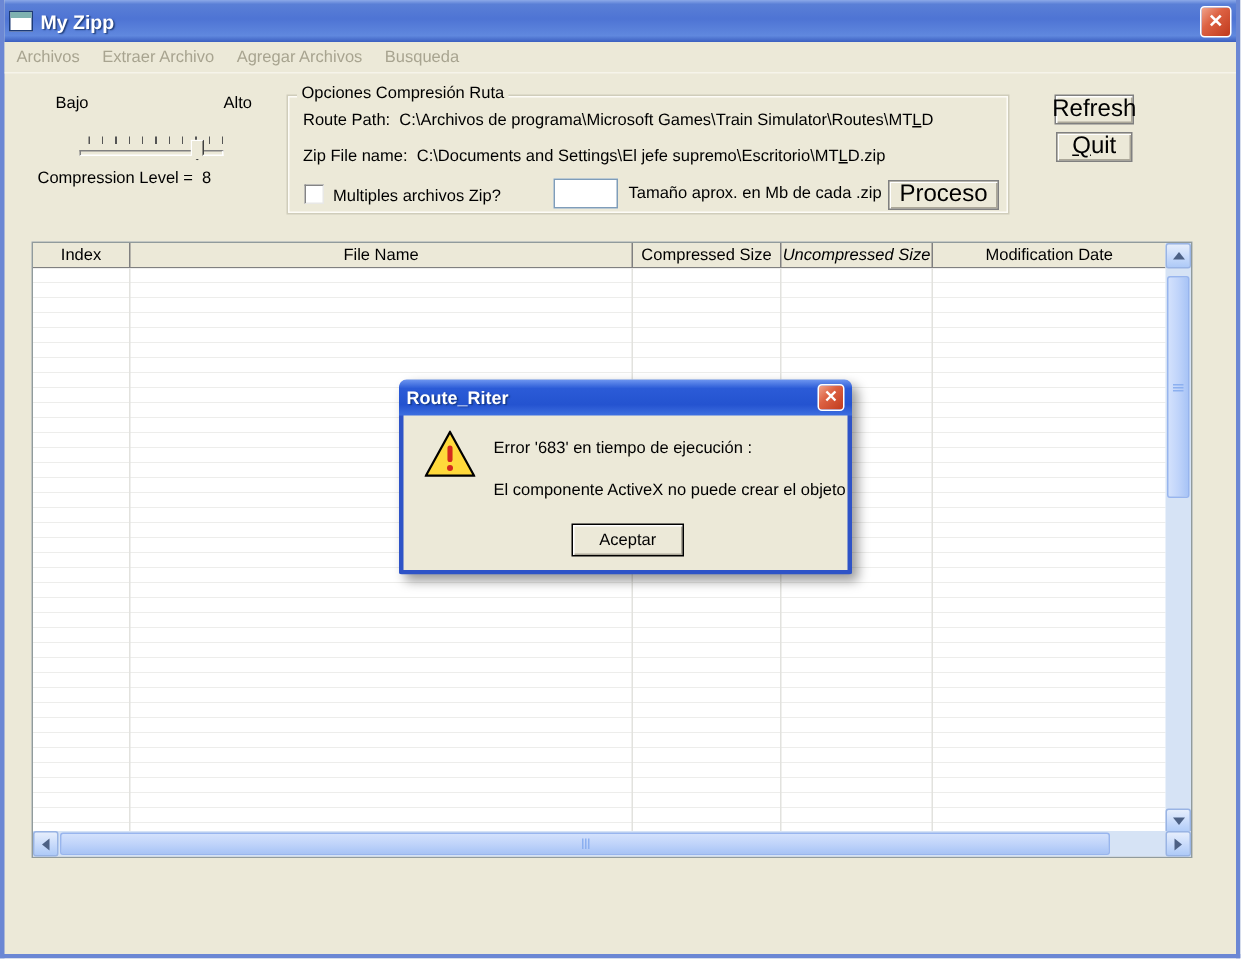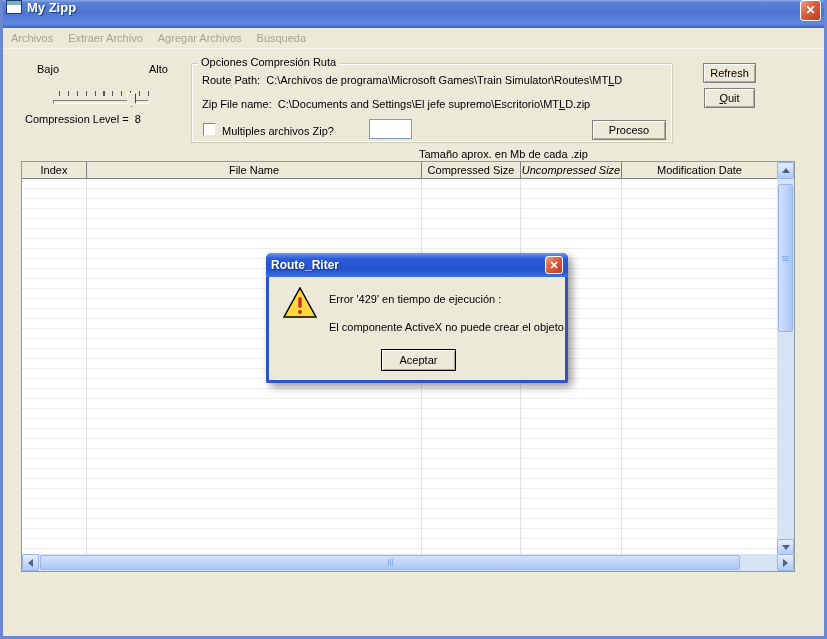--- a/index.html
+++ b/index.html
@@ -2,21 +2,21 @@
 <html><head>
 <meta charset="utf-8">
 <style>
   html,body{margin:0;padding:0;background:#fff;}
   *{box-sizing:border-box;font-family:"Liberation Sans",sans-serif;}
   #window{position:relative;width:827px;height:639px;background:#ECE9D8;overflow:hidden;
     border-left:3px solid #6B87D4;border-right:3px solid #6B87D4;border-bottom:3px solid #6B87D4;}
   
   .titlebar{position:absolute;left:-3px;top:0;width:827px;height:28px;
     background:linear-gradient(180deg,#8CA9E8 0%,#5A7FD6 10%,#4E74D4 45%,#6088DE 85%,#3B5FC0 100%);
-    display:flex;padding:0 6px;}
+    display:flex;align-items:center;padding:0 6px;}
   .titlebar .app-icon{width:16px;height:14px;background:#fff;border:1px solid #1D3B76;position:relative;margin-right:5px;flex:0 0 auto;}
   .titlebar .app-icon::before{content:"";position:absolute;left:0;top:0;right:0;height:4px;background:#7FB2B0;}
   .title-text{color:#fff;font-weight:bold;font-size:13px;text-shadow:1px 1px 1px #1D3B76;flex:1;}
   .close-btn{width:21px;height:21px;border:1px solid #fff;border-radius:3px;
     background:linear-gradient(135deg,#F0A58D 0%,#DD6243 40%,#C03A1D 100%);
     color:#fff;font-weight:bold;font-size:12px;line-height:19px;text-align:center;cursor:pointer;}
   
   .menubar{position:absolute;left:0;top:28px;width:821px;height:21px;background:#ECE9D8;
     border-bottom:1px solid #F6F4EA;display:flex;align-items:center;gap:15px;padding:0 8px;}
   .menu-item{color:#A8A490;font-size:11px;}
@@ -35,21 +35,21 @@
     border:1px solid #D0CDBB;box-shadow:inset 0 0 0 1px #FDFCF7;}
   .group-legend{position:absolute;left:6px;top:-8px;background:#ECE9D8;padding:0 3px;font-size:11px;color:#000;}
   .field-line{position:absolute;font-size:11px;color:#000;white-space:pre;}
   .accel{text-decoration:underline;}
   .checkbox{position:absolute;left:11px;top:59px;width:13px;height:13px;background:#fff;
     border:1px solid;border-color:#848484 #E8E8E6 #E8E8E6 #848484;cursor:pointer;}
   .size-input{position:absolute;left:177px;top:55px;width:43px;height:20px;background:#fff;
     border:1px solid #7F9DB9;font-size:11px;padding:2px;}
   .btn3d{background:#ECE9D8;border:1px solid #808080;
     box-shadow:inset 1px 1px 0 #fff,inset -1px -1px 0 #ACA899;
-    font-size:11px;color:#000;text-align:center;cursor:pointer;display:flex;align-items:center;justify-content:center;}
+    font-size:16px;color:#000;text-align:center;cursor:pointer;display:flex;align-items:center;justify-content:center;}
   .proceso-btn{position:absolute;left:400px;top:56px;width:74px;height:20px;}
   .refresh-btn{position:absolute;left:700px;top:63px;width:53px;height:20px;}
   .quit-btn{position:absolute;left:701px;top:88px;width:51px;height:20px;}
   
   .table-wrap{position:absolute;left:18px;top:161px;width:774px;height:411px;background:#fff;
     border:1px solid #919B9C;}
   .grid-header{position:absolute;left:0;top:0;right:17px;height:17px;background:#ECE9D8;display:flex;
     border-bottom:1px solid #808080;}
   .grid-header .hcell{font-size:11px;color:#000;text-align:center;line-height:16px;
     border-right:1px solid #808080;overflow:hidden;white-space:nowrap;}
@@ -124,21 +124,21 @@
   <div class="slider-thumb"></div>
   <span class="lbl comp-text" style="left:22px;top:113px;">Compression Level =  8</span>
 
   <div class="groupbox">
     <span class="group-legend">Opciones Compresión Ruta</span>
     <div class="field-line" style="left:10px;top:34px;"><span>Zip File name:  </span><span><span>C:\Documents and Settings\El jefe supremo\Escritorio\MT</span><span class="accel">L</span><span>D.zip</span></span></div>
     <div class="field-line" style="left:10px;top:10px;"><span>Route Path:  </span><span><span>C:\Archivos de programa\Microsoft Games\Train Simulator\Routes\MT</span><span class="accel">L</span><span>D</span></span></div>
     <div class="checkbox"></div>
     <span class="field-line" style="left:30px;top:61px;">Multiples archivos Zip?</span>
     <input class="size-input" value="" style="">
-    <span class="field-line" style="left:227px;top:59px;margin-top:25px;">Tamaño aprox. en Mb de cada .zip</span>
+    <span class="field-line" style="left:227px;top:59px;">Tamaño aprox. en Mb de cada .zip</span>
     <div class="btn3d proceso-btn">Proceso</div>
   </div>
 
   <div class="btn3d refresh-btn">Refresh</div>
   <div class="btn3d quit-btn">
       <span><span class="accel">Q</span><span>uit</span></span>
     </div>
 
   <div class="table-wrap">
     <div class="grid-header">
@@ -188,19 +188,19 @@
       <div class="dialog-close">✕</div>
     </div>
     <div class="warn-icon">
       <svg width="34" height="32" viewBox="0 0 34 32">
         <polygon points="17,1 33,30 1,30" fill="#FFD93B" stroke="#000" stroke-width="1.5"></polygon>
         <polygon points="17,5 29.5,28 4.5,28" fill="none"></polygon>
         <rect x="15.3" y="10" width="3.4" height="11" rx="1.7" fill="#D42A1E"></rect>
         <circle cx="17" cy="25" r="2" fill="#D42A1E"></circle>
       </svg>
     </div>
-    <div class="dlg-text" style="left:60px;top:40px;">Error '429' en tiempo de ejecución :</div>
+    <div class="dlg-text" style="left:60px;top:40px;">Error '683' en tiempo de ejecución :</div>
     <div class="dlg-text" style="left:60px;top:68px;">El componente ActiveX no puede crear el objeto</div>
     <div class="aceptar-btn">Aceptar</div>
   </div>
 
 
 </div>
 
 </body></html>

